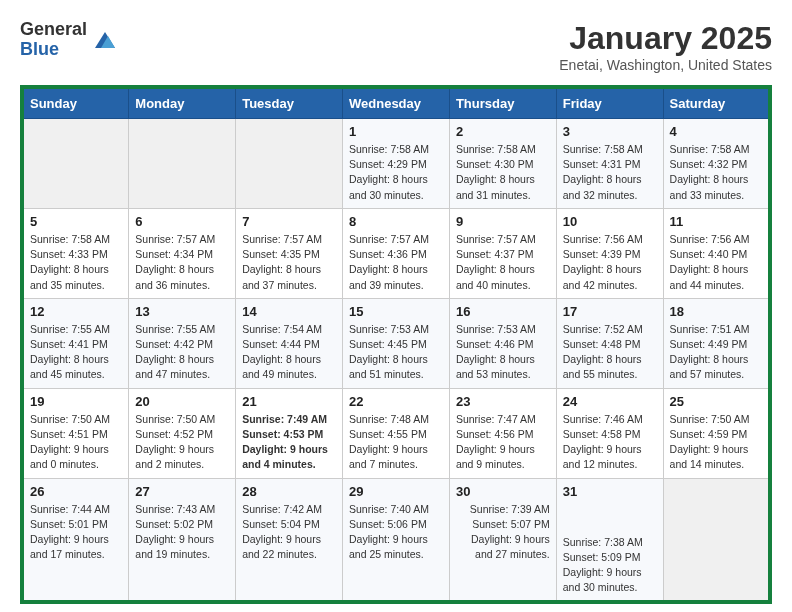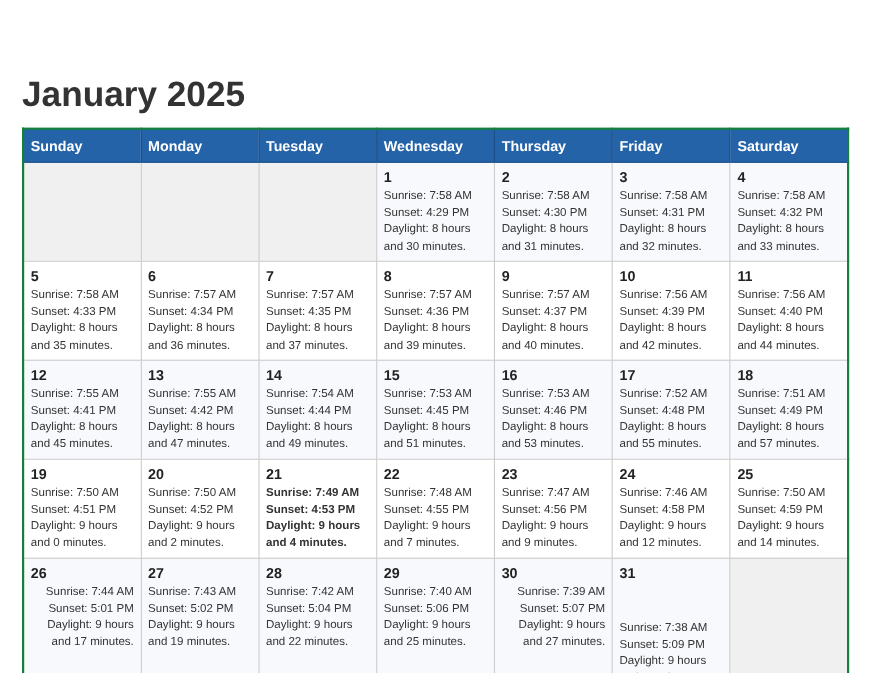--- a/index.html
+++ b/index.html
@@ -36,35 +36,34 @@
       font-weight: bold;
       color: #2563a8;
     }
     .logo-icon {
       width: 28px;
       height: 28px;
       margin-left: 2px;
     }
     .title-section {
       text-align: right;
-      margin-top: 47px;
     }
     .month-title {
       font-size: 32px;
       font-weight: bold;
       color: #333;
     }
     .location {
       font-size: 14px;
       color: #555;
     }
     .calendar {
       width: 100%;
       border-collapse: collapse;
-      border: 2px solid #15803d;
+      border: 4px solid #15803d;
     }
     .calendar th {
       background-color: #2563a8;
       color: #fff;
       font-size: 13px;
       font-weight: bold;
       padding: 7px 6px;
       text-align: left;
       border: 1px solid #1a4f8a;
     }
@@ -97,22 +96,33 @@
       line-height: 1.45;
     }
     .empty-cell {
       background: #f0f0f0 !important;
     }
   </style>
 </head>
 <body>
 
 <div class="header">
+  <div class="logo">
+    <div class="logo-text">
+      <span class="logo-general">General</span>
+      <span class="logo-blue">Blue</span>
+    </div>
+    <svg class="logo-icon" viewBox="0 0 28 28">
+      <polygon points="4,22 14,6 24,22" fill="#2563a8"></polygon>
+      <polygon points="10,22 17,10 24,22" fill="#4a9fd4"></polygon>
+    </svg>
+  </div>
   <div class="title-section">
     <div class="month-title">January 2025</div>
+    <div class="location">Enetai, Washington, United States</div>
   </div>
 </div>
 
 <table class="calendar">
   <thead>
     <tr>
     <th>Sunday</th>
         <th>Monday</th>
         <th>Tuesday</th>
         <th>Wednesday</th>
@@ -304,21 +314,21 @@
           <span class="day-num">25</span>
           <div class="day-info" style="white-space: pre-line;">Sunrise: 7:50 AM
 Sunset: 4:59 PM
 Daylight: 9 hours
 and 14 minutes.</div>
         </td>
       </tr>
       <tr>
         <td>
           <span class="day-num">26</span>
-          <div class="day-info" style="white-space: pre-line; text-align: right;">Sunrise: 7:44 AM
+          <div class="day-info" style="white-space: pre-line;">Sunrise: 7:44 AM
 Sunset: 5:01 PM
 Daylight: 9 hours
 and 17 minutes.</div>
         </td>
         <td>
           <span class="day-num">27</span>
           <div class="day-info" style="white-space: pre-line;">Sunrise: 7:43 AM
 Sunset: 5:02 PM
 Daylight: 9 hours
 and 19 minutes.</div>

